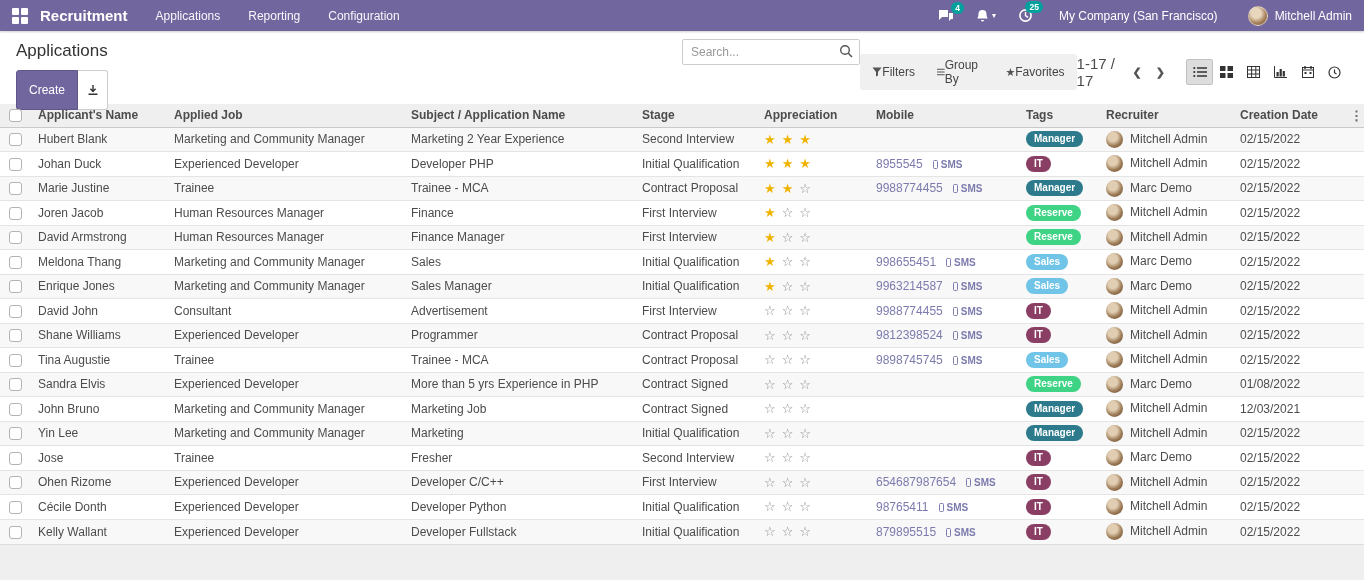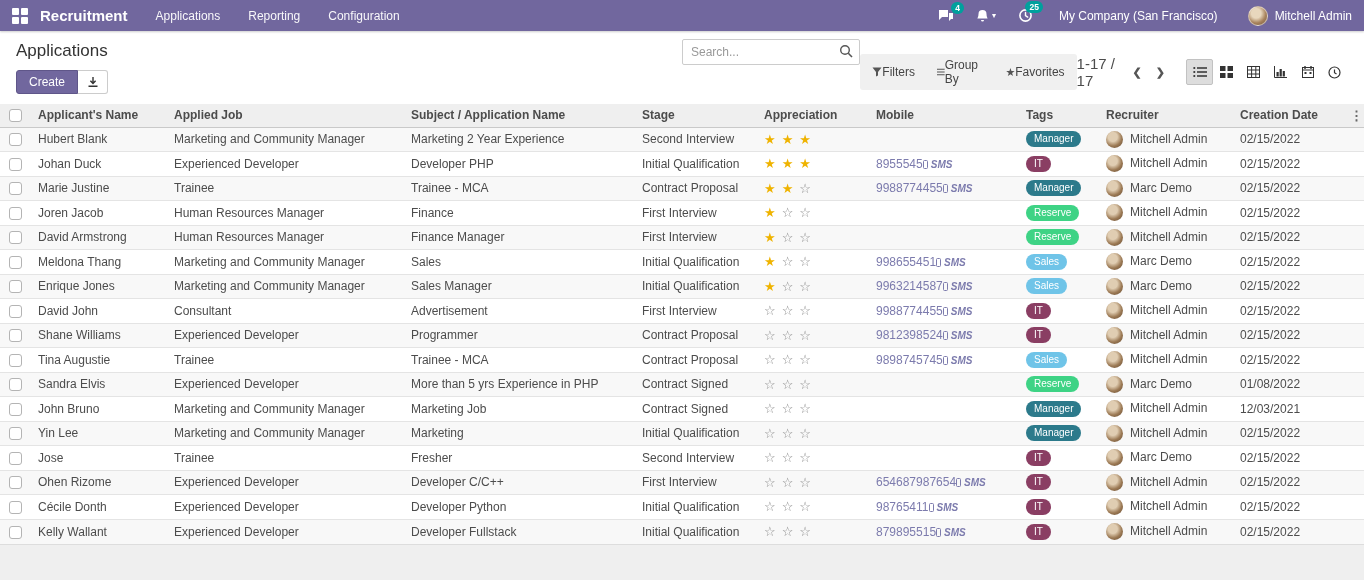--- a/index.html
+++ b/index.html
@@ -28,21 +28,21 @@
   .avatar { width:20px; height:20px; border-radius:50%;
     background:radial-gradient(circle at 40% 35%, #e8d7bd 0 30%, #a8835d 60%, #6b4f35 100%);
     border:1px solid rgba(255,255,255,.5); }
 
   
   .control-panel { background:#fff; display:flex; padding:8px 16px 6px 16px; height:73px; }
   .cp-left { width:50%; }
   .page-title { font-size:17px; font-weight:normal; color:#333; margin:2px 0 9px 0; }
   .btn-row { display:flex; }
   .btn-create { background:#71679E; border:1px solid #5F5689; color:#fff; font-size:12px;
-    padding:4px 12px; border-radius:3px 0 0 3px; cursor:pointer; }
+    padding:12px 12px; border-radius:3px 0 0 3px; cursor:pointer; }
   .btn-export { background:#fff; border:1px solid #ccc; border-left:none; width:30px;
     border-radius:0 3px 3px 0; cursor:pointer; display:flex; align-items:center; justify-content:center; }
   .cp-right { width:50%; display:flex; flex-direction:row; }
   .searchbox { position:relative; height:26px; }
   .searchbox input { width:100%; height:26px; border:1px solid #ccc; border-radius:2px;
     font-size:12px; padding:0 26px 0 8px; color:#444; outline:none;
     font-family:"Liberation Sans", sans-serif; }
   .searchbox input::placeholder { color:#999; }
   .search-glyph { position:absolute; right:7px; top:5px; cursor:pointer; }
   .cp-row2 { display:flex; align-items:center; justify-content:space-between; margin-top:7px; }
@@ -67,24 +67,24 @@
   tbody tr:nth-child(odd)  td { background:#f8f8f8; }
   tbody tr:nth-child(even) td { background:#fff; }
   tbody tr:first-child td { border-top:none; }
   .col-check { text-align:center; }
   .cbx { display:inline-block; width:13px; height:13px; border:1px solid #b4b4b4;
     border-radius:3px; background:#fff; vertical-align:middle; cursor:pointer; }
   th.pad-first, td.pad-first { padding-left:8px;margin-left:29px; }
   .star { font-size:13px; color:#8d8d8d; margin-right:6px; cursor:pointer; }
   .star.filled { color:#EFB300; }
   .mob-link { color:#7C7BAD; text-decoration:none; cursor:pointer; }
-  .sms-wrap { color:#7C7BAD; font-weight:bold; font-size:10px; cursor:pointer;font-style:italic; }
+  .sms-wrap { margin-left:10px; color:#7C7BAD; font-weight:bold; font-size:10px; cursor:pointer; }
   .phone-glyph { display:inline-block; width:5px; height:9px; border:1px solid #7C7BAD;
     border-radius:1.5px; margin-right:3px; vertical-align:-1px; }
-  .tag { color:#fff; font-size:10px; font-weight:normal; padding:2px 8px; border-radius:9px;
+  .tag { color:#fff; font-size:10px; font-weight:bold; padding:2px 8px; border-radius:9px;
     display:inline-block; line-height:12px; }
   .rec-avatar { display:inline-block; width:17px; height:17px; border-radius:50%;
     background:radial-gradient(circle at 40% 35%, #e0cdb2 0 30%, #9c7a55 60%, #5f452e 100%);
     vertical-align:middle; margin-right:7px; }
   .opt-dots { color:#666; font-size:13px; text-align:center; cursor:pointer; }
   .below-table { height:35px; background:#efefef; border-top:1px solid #ddd; }
   svg { fill:none; }
 </style>
 </head>
 <body>

